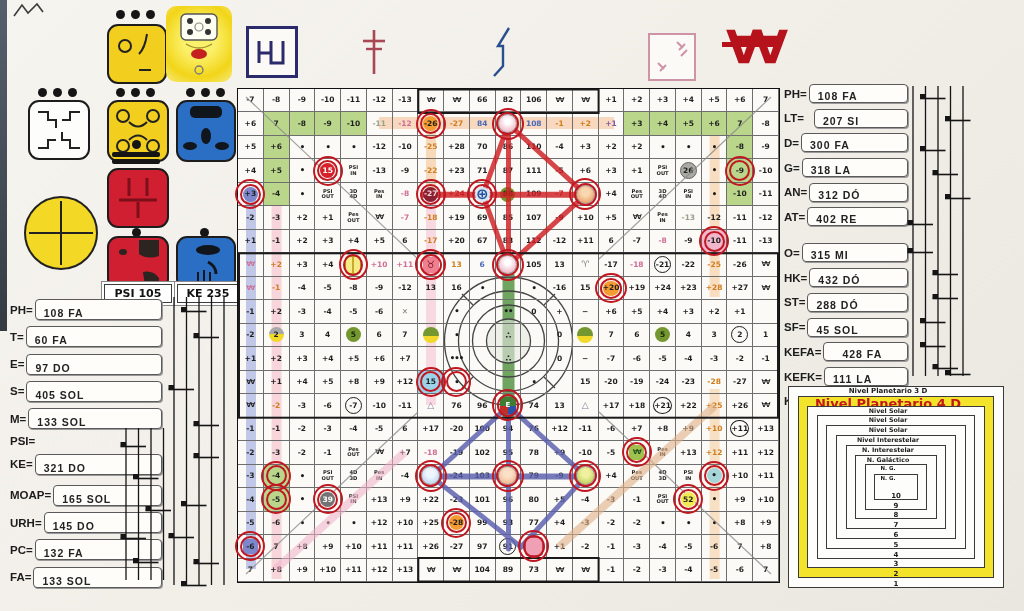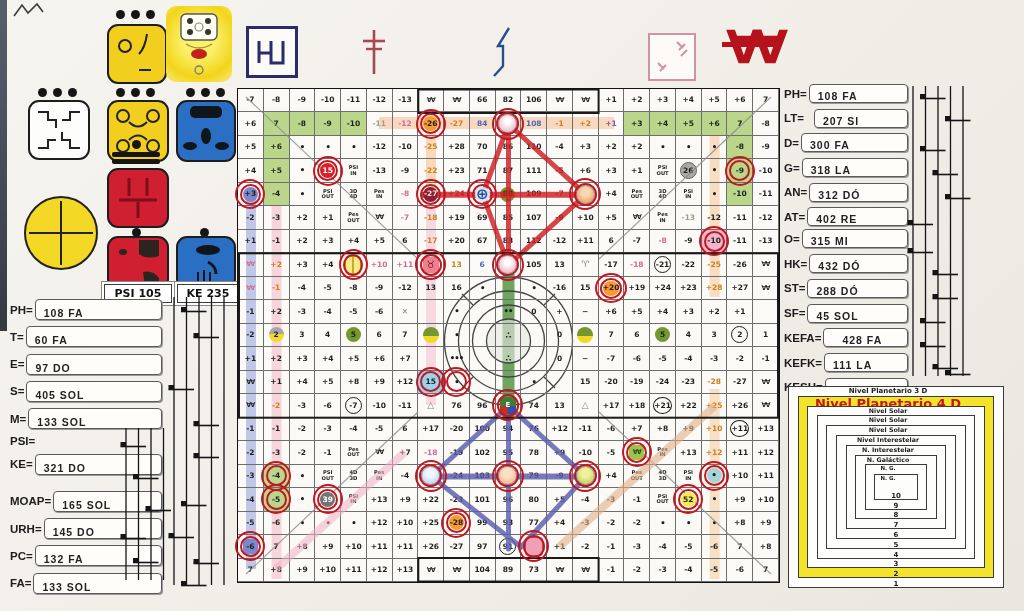--- a/index.html
+++ b/index.html
@@ -262,21 +262,21 @@
       </div>
       <div class="prow" style="margin-bottom: 6.3px;">
         <span class="plabel">M=</span>
         <div class="pbox" style="height: 19px;">
           <span>133 SOL</span>
         </div>
       </div>
       <div class="prow" style="margin-bottom: 6.3px;">
         <span class="plabel">PSI=</span>
       </div>
-      <div class="prow" style="margin-bottom: 16px;">
+      <div class="prow" style="margin-bottom: 10px;">
         <span class="plabel">KE=</span>
         <div class="pbox" style="height: 19px;">
           <span>321 DO</span>
         </div>
       </div>
       <div class="prow" style="margin-bottom: 6.3px;">
         <span class="plabel">MOAP=</span>
         <div class="pbox" style="height: 19px;">
           <span>165 SOL</span>
         </div>
@@ -1748,21 +1748,21 @@
         <div class="pbox" style="height: 17px;">
           <span>318 LA</span>
         </div>
       </div>
       <div class="prow" style="margin-bottom: 5.7px;">
         <span class="plabel">AN=</span>
         <div class="pbox" style="height: 17px;">
           <span>312 DÓ</span>
         </div>
       </div>
-      <div class="prow" style="margin-bottom: 3px;">
+      <div class="prow" style="margin-bottom: 17px;">
         <span class="plabel">AT=</span>
         <div class="pbox" style="height: 17px;">
           <span>402 RE</span>
         </div>
       </div>
       <div class="prow" style="margin-bottom: 5.7px;">
         <span class="plabel">O=</span>
         <div class="pbox" style="height: 17px;">
           <span>315 MI</span>
         </div>

